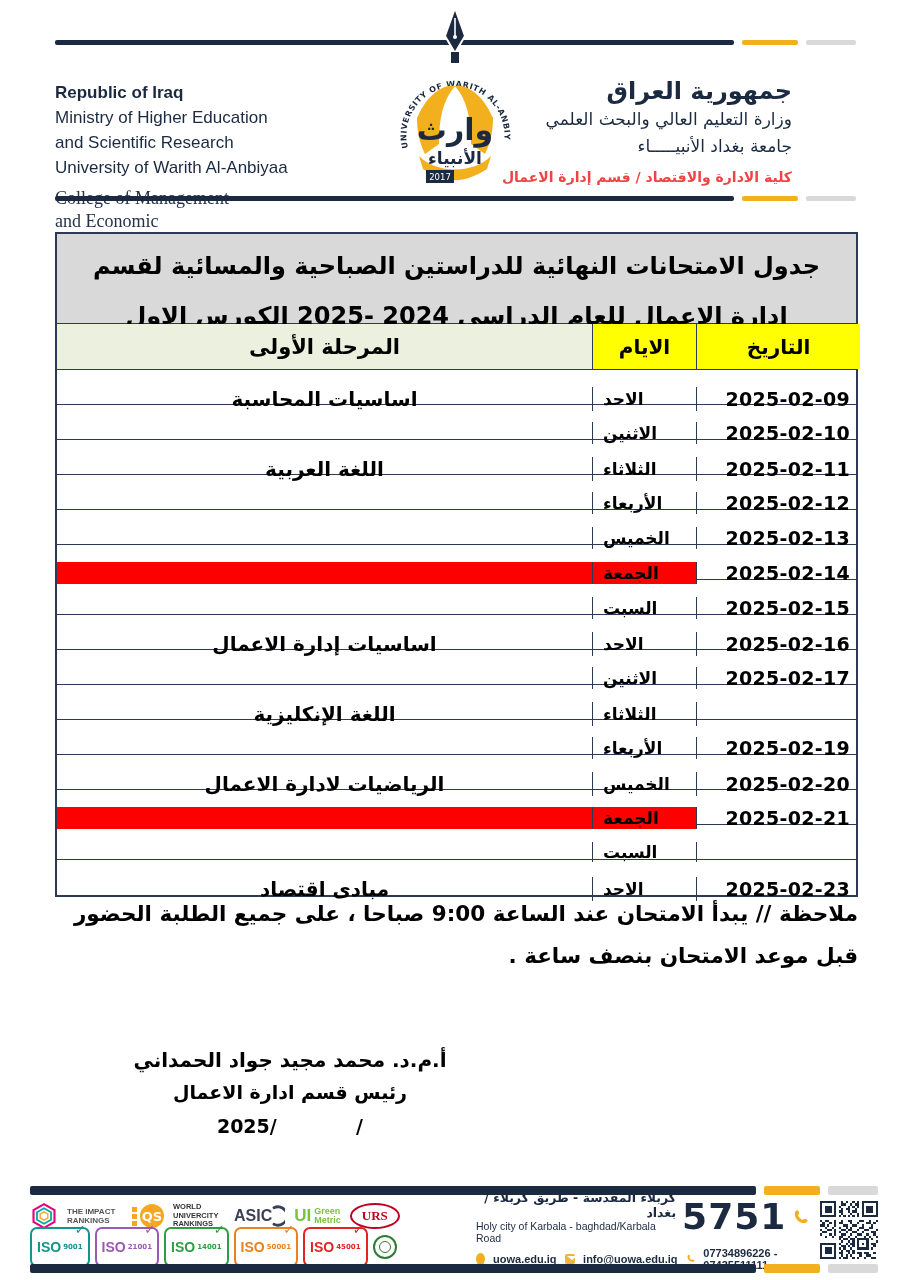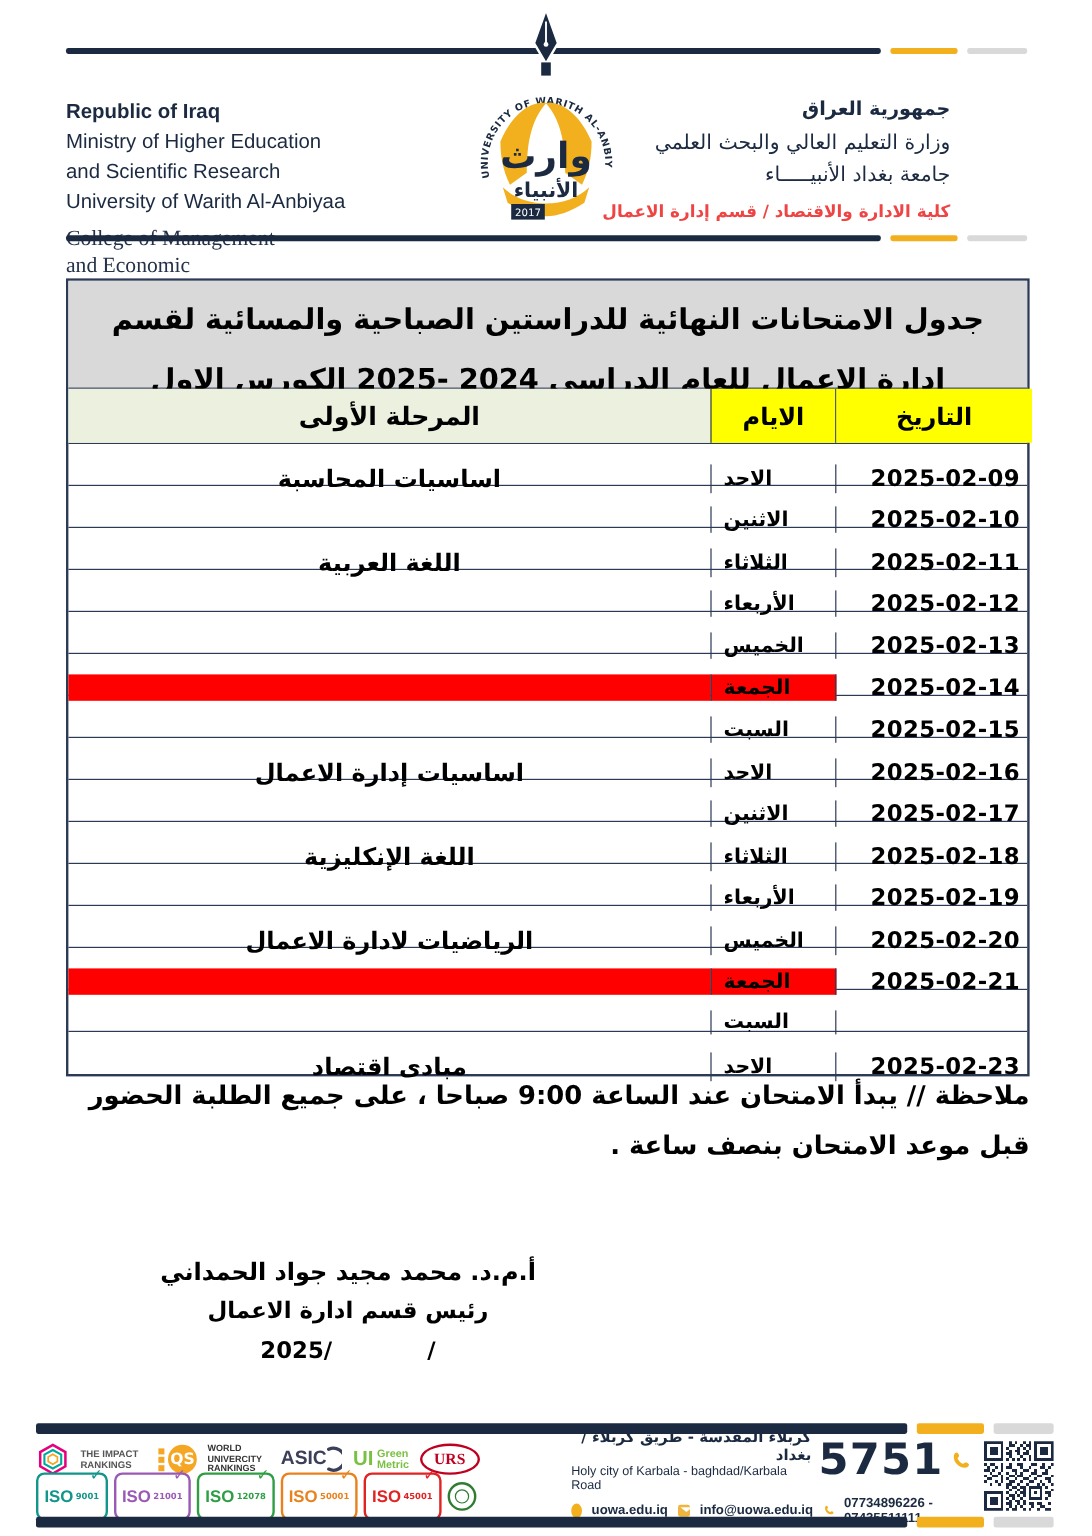--- a/index.html
+++ b/index.html
@@ -18,21 +18,21 @@
   .accent-line .seg-yellow{width:56px;background:var(--accent);height:100%;border-radius:2px;}
   .accent-line .seg-gray{width:50px;background:var(--gray);height:100%;border-radius:2px;}
   .thin{height:5px;}
   .thick{height:9px;}
 
   
   .hdr-en{position:absolute;left:55px;top:80px;color:var(--navy);font-family:"Liberation Sans",sans-serif;font-size:17px;line-height:25px;}
   .hdr-en .b{font-weight:bold;}
   .hdr-en-college{position:absolute;left:55px;top:187px;color:#243249;font-family:"Liberation Serif",serif;font-size:18px;line-height:23px;}
   .hdr-ar{position:absolute;right:118px;top:76px;direction:rtl;text-align:right;color:var(--navy);}
-  .hdr-ar .l1{font-size:16px;font-weight:bold;line-height:30px;}
+  .hdr-ar .l1{font-size:24px;font-weight:bold;line-height:30px;}
   .hdr-ar .l2,.hdr-ar .l3{font-size:17px;line-height:27px;}
   .hdr-ar .dept{font-size:14px;font-weight:bold;margin-top:9px;color:#ef4444;}
   .logo-wrap{position:absolute;left:393px;top:6px;width:124px;height:210px;z-index:3;}
 
   
   .exam-table{position:absolute;left:55px;top:232px;width:803px;border:2px solid var(--border);background:#fff;}
   .t-title{height:90px;background:var(--gray);border-bottom:1px solid var(--border);direction:rtl;text-align:center;font-weight:bold;font-size:24px;line-height:50px;color:#000;padding:7px 26px;}
   .t-head{display:grid;grid-template-columns:535px 105px 163px;height:46px;border-bottom:1px solid var(--border);}
   .trow{display:grid;grid-template-columns:535px 105px 163px;height:18px;border-bottom:1px solid var(--border);margin-top:17px;}
   .trow:last-child{border-bottom:none;}
@@ -201,21 +201,20 @@
 
     <div class="trow">
       <div class="cell subject"></div>
       <div class="cell day">الاثنين</div>
       <div class="cell date">2025-02-17</div>
     </div>
 
     <div class="trow">
       <div class="cell subject">اللغة الإنكليزية</div>
       <div class="cell day">الثلاثاء</div>
-      <div class="cell date">2025-02-18</div>
     </div>
 
     <div class="trow">
       <div class="cell subject"></div>
       <div class="cell day">الأربعاء</div>
       <div class="cell date">2025-02-19</div>
     </div>
 
     <div class="trow">
       <div class="cell subject">الرياضيات لادارة الاعمال</div>
@@ -300,21 +299,21 @@
         </span>
 
         <span class="iso-badge" style="--c: #9b59b6; order: 1;">
           <span class="iso-word">ISO</span>
           <span class="iso-num">21001</span>
           <span class="iso-check">✓</span>
         </span>
 
         <span class="iso-badge" style="--c: #2e9e44; order: 2;">
           <span class="iso-word">ISO</span>
-          <span class="iso-num">12078</span>
+          <span class="iso-num">14001</span>
           <span class="iso-check">✓</span>
         </span>
 
         <span class="iso-badge" style="--c: #e8821e; order: 3;">
           <span class="iso-word">ISO</span>
           <span class="iso-num">50001</span>
           <span class="iso-check">✓</span>
         </span>
 
         <span class="iso-badge" style="--c: #e02424; order: 4;">

